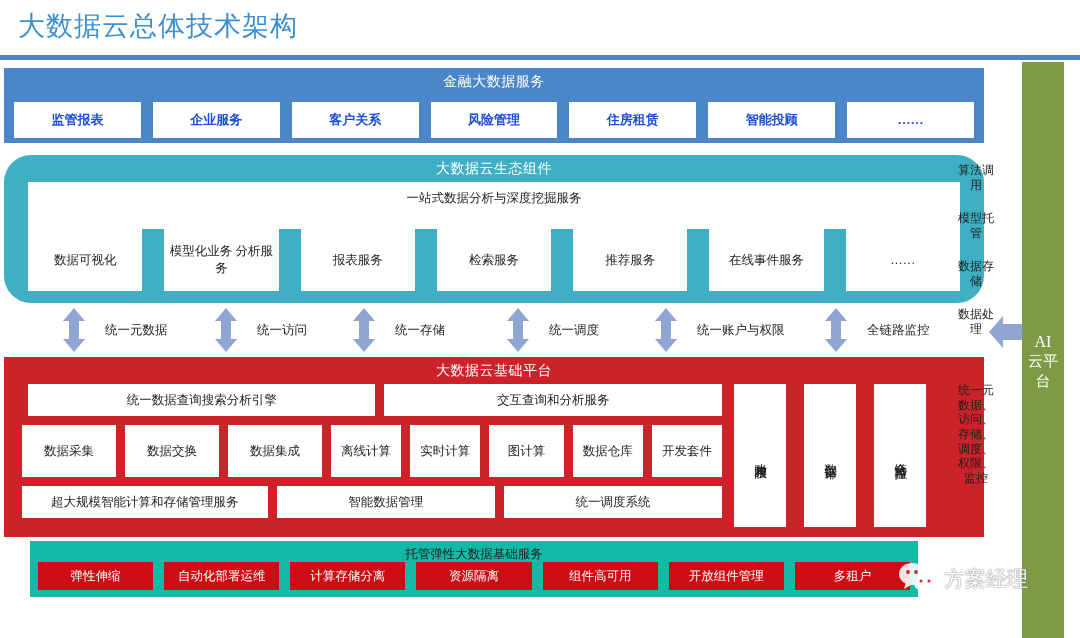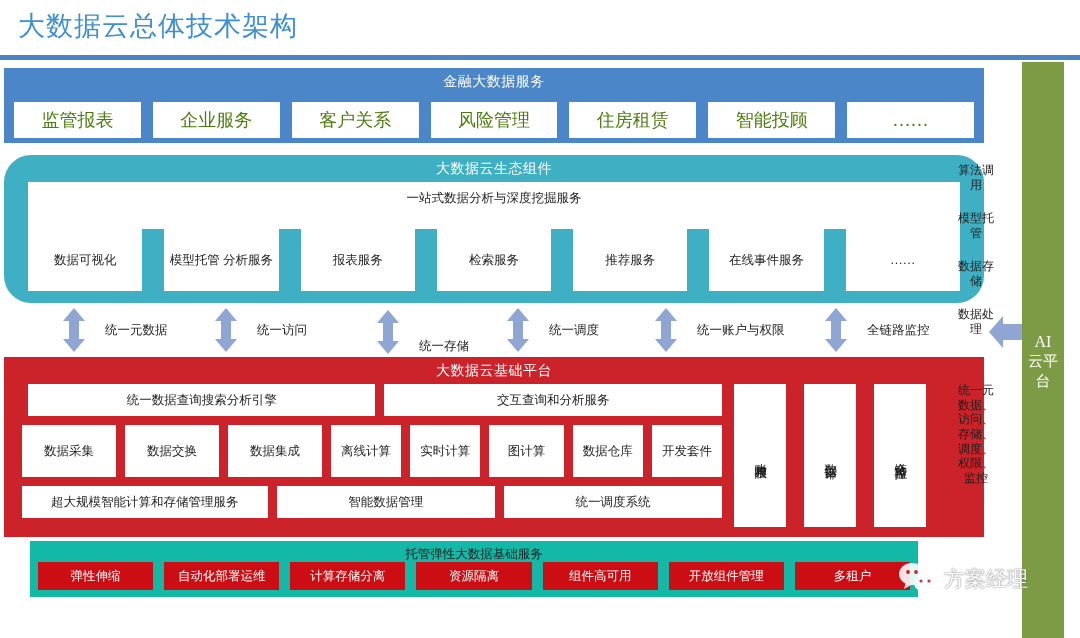--- a/index.html
+++ b/index.html
@@ -30,21 +30,21 @@
   }
 
   
   .blue-band{left:4px;top:68px;width:980px;height:75px;background:#4a86c8;}
   .blue-items{
     position:absolute;left:10px;right:10px;top:34px;height:36px;
     display:flex;gap:12px;
   }
   .blue-items .cell{
     flex:1;background:#ffffff;display:flex;align-items:center;
-    justify-content:center;font-size:18px;color:#4d7c0f;
+    justify-content:center;font-size:13px;color:#1d4ed8;font-weight:bold;
   }
 
   
   .teal-band{left:4px;top:155px;width:980px;height:148px;background:#3fafc4;border-radius:27px;}
   .teal-inner{
     position:absolute;left:24px;right:24px;top:27px;bottom:12px;
     background:#ffffff;
   }
   .teal-sub{
     position:absolute;left:0;right:0;top:8px;text-align:center;
@@ -168,21 +168,21 @@
     </div>
   </div>
 
   <div class="band teal-band">
     <div class="band-title">大数据云生态组件</div>
     <div class="teal-inner">
       <div class="teal-sub">一站式数据分析与深度挖掘服务</div>
       <div class="teal-cells">
         <div class="cell">数据可视化</div>
         <div class="divider"></div>
-        <div class="cell">模型托管 分析服务</div>
+        <div class="cell">模型化业务 分析服务</div>
         <div class="divider"></div>
         <div class="cell">报表服务</div>
         <div class="divider"></div>
         <div class="cell">检索服务</div>
         <div class="divider"></div>
         <div class="cell">推荐服务</div>
         <div class="divider"></div>
         <div class="cell">在线事件服务</div>
         <div class="divider"></div>
         <div class="cell">……</div>
@@ -199,21 +199,21 @@
       <span class="lbl">统一元数据</span>
     </div>
 
     <div class="arrow-unit" style="left:210px;">
       <svg class="vArrow" viewBox="0 0 24 46">
         <polygon points="12,1 23,14 17,14 17,32 23,32 12,45 1,32 7,32 7,14 1,14" fill="#8fa5d4"></polygon>
       </svg>
       <span class="lbl">统一访问</span>
     </div>
 
-    <div class="arrow-unit" style="left:372px;align-items:flex-end;">
+    <div class="arrow-unit" style="left:348px;">
       <svg class="vArrow" viewBox="0 0 24 46">
         <polygon points="12,1 23,14 17,14 17,32 23,32 12,45 1,32 7,32 7,14 1,14" fill="#8fa5d4"></polygon>
       </svg>
       <span class="lbl">统一存储</span>
     </div>
 
     <div class="arrow-unit" style="left:502px;">
       <svg class="vArrow" viewBox="0 0 24 46">
         <polygon points="12,1 23,14 17,14 17,32 23,32 12,45 1,32 7,32 7,14 1,14" fill="#8fa5d4"></polygon>
       </svg>

